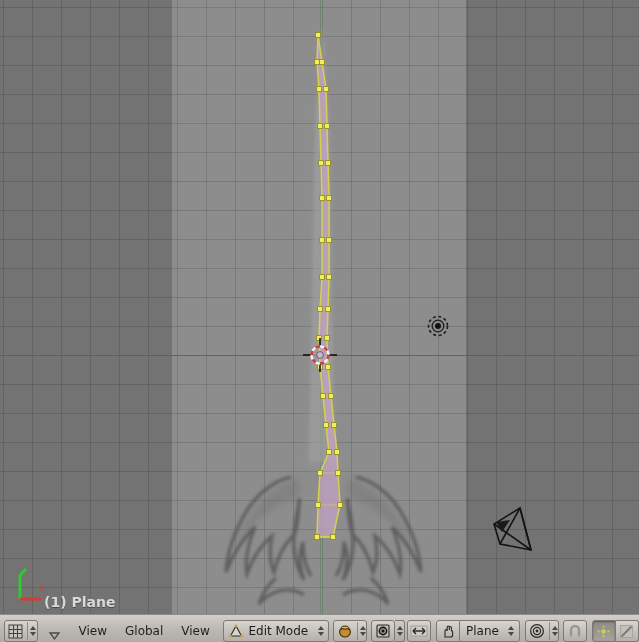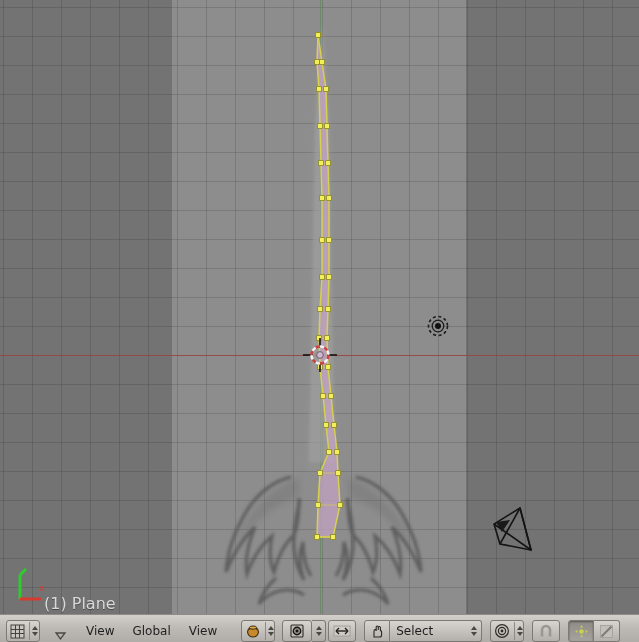--- a/index.html
+++ b/index.html
@@ -23,21 +23,21 @@
   .meshlayer{position:absolute;left:0;top:0;width:639px;height:614px;}
 
   
   #cursor3d{position:absolute;width:34px;height:34px;margin:-17px 0 0 -17px;}
   
   #origin-dot{position:absolute;width:26px;height:26px;margin:-13px 0 0 -13px;}
   
   #camera-obj{position:absolute;}
   
   #mini-axis{position:absolute;}
-  #obj-label{position:absolute;color:#d9d9d9;font-size:16px;font-family:"DejaVu Sans",sans-serif;text-shadow:0 1px 0 #4a4a4a;white-space:nowrap;}
+  #obj-label{position:absolute;color:#d9d9d9;font-size:14px;font-family:"DejaVu Sans",sans-serif;text-shadow:0 1px 0 #4a4a4a;white-space:nowrap;font-weight:bold;}
 
   
   #header{position:absolute;left:0;top:614px;width:639px;height:28px;
     background:linear-gradient(180deg,#d3d0cb 0%,#bdbab5 48%,#b0ada8 100%);
     border-top:1px solid #8f8c87;box-sizing:border-box;display:flex;align-items:flex-end;}
   .hsep{width:6px;height:100%;}
   .hbtn{height:22px;box-sizing:border-box;border:1px solid #7d7a76;border-radius:3px;
     background:linear-gradient(180deg,#d8d5d0,#b3b0ab);display:flex;align-items:center;
     font-size:12px;color:#1c1c1c;padding:0 3px;}
   .hbtn.flat{background:linear-gradient(180deg,#cfccc7,#aeaba6);}
@@ -298,20 +298,35 @@
     </span>
 
     <div style="width:4px;"></div>
 
     <div class="menu-item">View</div>
     <div class="menu-item">Global</div>
     <div class="menu-item">View</div>
 
     <div style="width:8px;"></div>
 
+    <div class="hbtn" style="width:126px;">
+      <span class="iconbox" style="width:18px;">
+        <svg width="14" height="14" viewBox="0 0 14 14">
+          <path d="M7,2 L12.5,12 L1.5,12 Z" fill="#d7d4cf" stroke="#2f2c29" stroke-width="1.1"></path>
+          <circle cx="7" cy="2" r="1.4" fill="#c8a33e"></circle>
+          <circle cx="12.5" cy="12" r="1.4" fill="#c8a33e"></circle>
+          <circle cx="1.5" cy="12" r="1.4" fill="#c8a33e"></circle>
+        </svg>
+      </span>
+      <span class="dd-label">Edit Mode</span>
+      <span class="spin" style="margin-left:auto;border-left:none;">
+          <i class="u"></i>
+          <i class="d"></i>
+        </span>
+    </div>
 
     <div style="width:7px;"></div>
 
     <div class="hbtn" style="width:34px;">
       <span class="iconbox">
         <svg width="16" height="16" viewBox="0 0 16 16">
           <ellipse cx="8" cy="9" rx="5.4" ry="5" fill="#c88a2a" stroke="#3a2a10" stroke-width="1.1"></ellipse>
           <path d="M4,6 Q8,2 12,6 L12,7 Q8,3.4 4,7 Z" fill="#3a2a10"></path>
           <ellipse cx="8" cy="4.6" rx="3.6" ry="1.6" fill="#e0ae4e" stroke="#3a2a10" stroke-width="1"></ellipse>
         </svg>
@@ -355,21 +370,21 @@
     <div class="hbtn" style="width:26px;padding:0;justify-content:center;border-radius:3px 0 0 3px;">
       <span class="iconbox">
         <svg width="15" height="15" viewBox="0 0 15 15">
           <path d="M4,13 L4,7 Q4,5.6 5.2,5.6 Q6.2,5.6 6.2,7 L6.2,3.2 Q6.2,2 7.2,2 Q8.3,2 8.3,3.2
                    L8.3,6 L8.3,3.6 Q8.3,2.5 9.4,2.5 Q10.4,2.5 10.4,3.6 L10.4,6.6 Q11.6,6.6 11.6,7.8
                    L11.6,11 Q11.6,13 9.6,13 Z" fill="none" stroke="#2b2825" stroke-width="1.1"></path>
         </svg>
       </span>
     </div>
     <div class="hbtn" style="width:92px;border-left:none;border-radius:0 3px 3px 0;">
-      <span class="dd-label">Select</span>
+      <span class="dd-label">Plane</span>
       <span class="spin" style="margin-left:auto;border-left:none;">
           <i class="u"></i>
           <i class="d"></i>
         </span>
     </div>
 
     <div style="width:8px;"></div>
 
     <div class="hbtn" style="width:34px;">
       <span class="iconbox">

